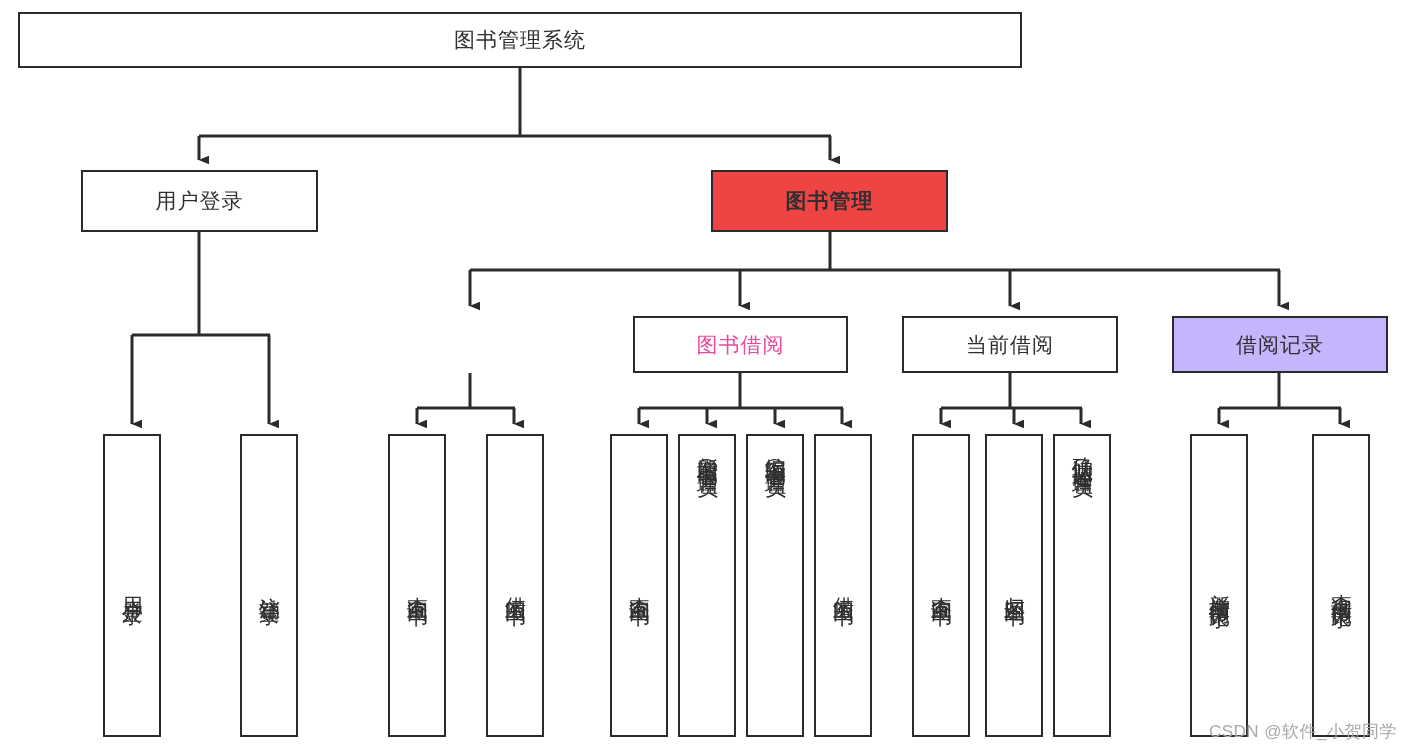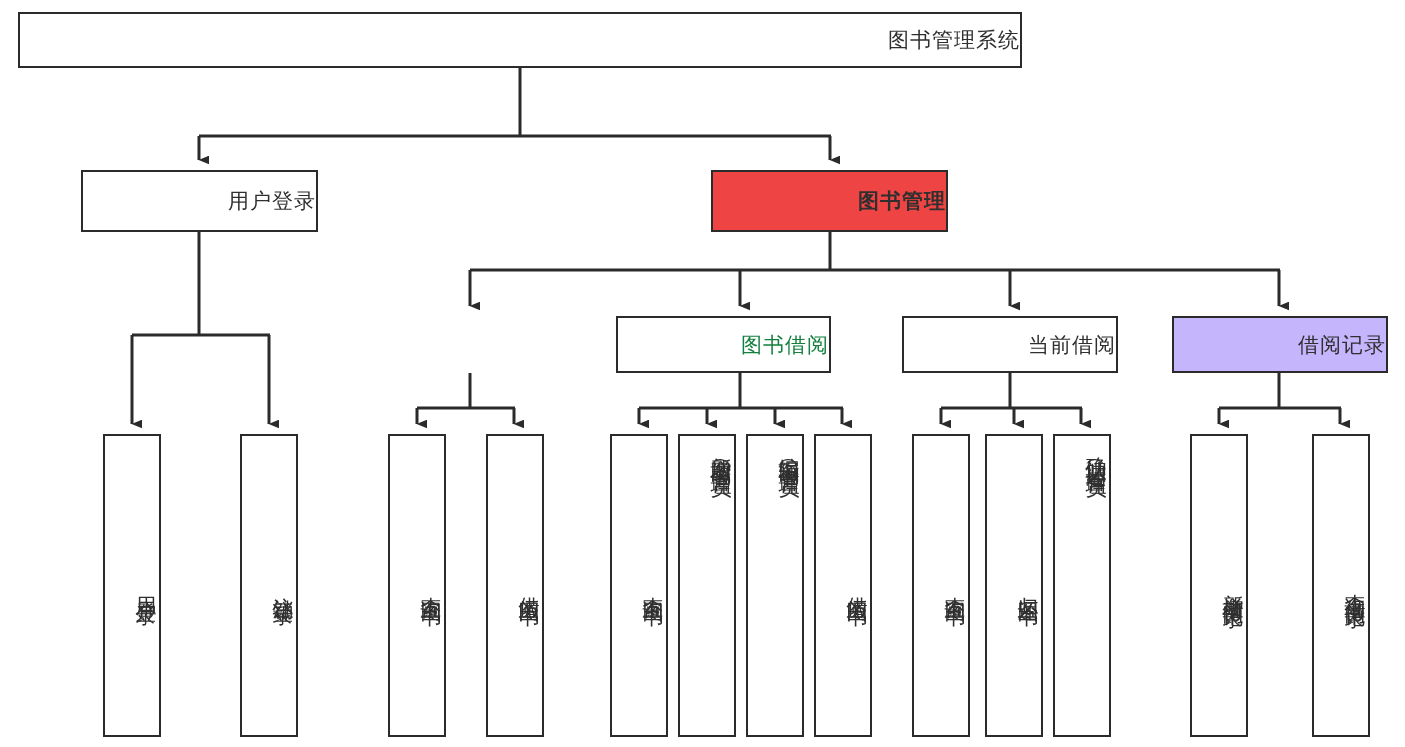--- a/index.html
+++ b/index.html
@@ -25,21 +25,21 @@
     width: 1405px;
     height: 747px;
     pointer-events: none;
   }
   .node {
     position: absolute;
     box-sizing: border-box;
     background: #ffffff;
     border: 2px solid #1d4ed8;
     display: flex;
-    justify-content: flex-end;
+    justify-content: center;
     color: #2f2f2f;
     overflow: hidden;
   }
   .node.horizontal {
     align-items: center;
   }
   .node.horizontal .node-label {
     font-size: 21px;
     line-height: 1.2;
     letter-spacing: 1px;
@@ -133,21 +133,21 @@
     <span class="node-label">图书管理系统</span>
   </div>
 
   <div class="node horizontal" style="left: 81px; top: 170px; width: 237px; height: 62px; border-color: rgb(43, 43, 43); background: rgb(255, 255, 255); color: rgb(47, 47, 47);">
     <span class="node-label">用户登录</span>
   </div>
   <div class="node horizontal" style="left: 711px; top: 170px; width: 237px; height: 62px; border-color: rgb(43, 43, 43); background: #ef4444; color: rgb(47, 47, 47); font-weight: bold;">
     <span class="node-label">图书管理</span>
   </div>
 
-  <div class="node horizontal" style="left: 616px; top: 316px; width: 215px; height: 57px; border-color: rgb(43, 43, 43); background: rgb(255, 255, 255); color: #15803d;">
+  <div class="node horizontal" style="left: 633px; top: 316px; width: 215px; height: 57px; border-color: rgb(43, 43, 43); background: rgb(255, 255, 255); color: #ec4899;">
     <span class="node-label">图书借阅</span>
   </div>
   <div class="node horizontal" style="left: 902px; top: 316px; width: 216px; height: 57px; border-color: rgb(43, 43, 43); background: rgb(255, 255, 255); color: rgb(47, 47, 47);">
     <span class="node-label">当前借阅</span>
   </div>
   <div class="node horizontal" style="left: 1172px; top: 316px; width: 216px; height: 57px; border-color: rgb(43, 43, 43); background: #c4b5fd; color: rgb(47, 47, 47);">
     <span class="node-label">借阅记录</span>
   </div>
 
   <div class="node vertical centered" style="left: 103px; top: 434px; width: 58px; height: 303px; border-color: rgb(43, 43, 43); background: rgb(255, 255, 255); color: rgb(47, 47, 47);">
@@ -183,13 +183,14 @@
   <div class="node vertical" style="left: 1053px; top: 434px; width: 58px; height: 303px; border-color: rgb(43, 43, 43); background: rgb(255, 255, 255); color: rgb(47, 47, 47);">
     <span class="node-label">确认归还（管理员）</span>
   </div>
   <div class="node vertical centered" style="left: 1190px; top: 434px; width: 58px; height: 303px; border-color: rgb(43, 43, 43); background: rgb(255, 255, 255); color: rgb(47, 47, 47);">
     <span class="node-label">新增借阅记录</span>
   </div>
   <div class="node vertical centered" style="left: 1312px; top: 434px; width: 58px; height: 303px; border-color: rgb(43, 43, 43); background: rgb(255, 255, 255); color: rgb(47, 47, 47);">
     <span class="node-label">查询借阅记录</span>
   </div>
 
+  <div id="watermark" style="color: rgb(168, 168, 168);">CSDN @软件_小贺同学</div>
 </div>
 
 </body></html>

